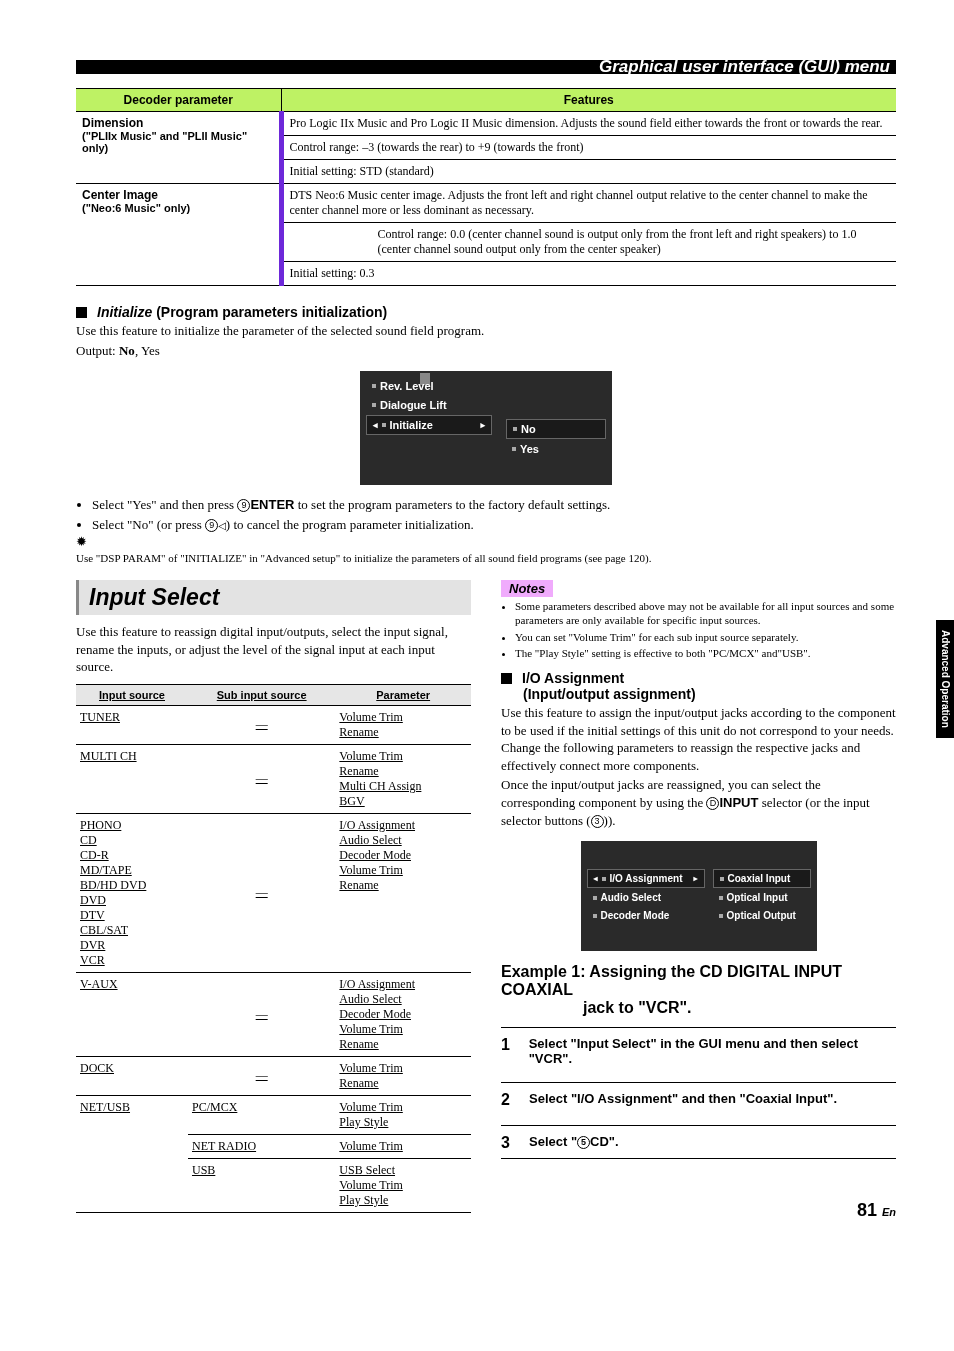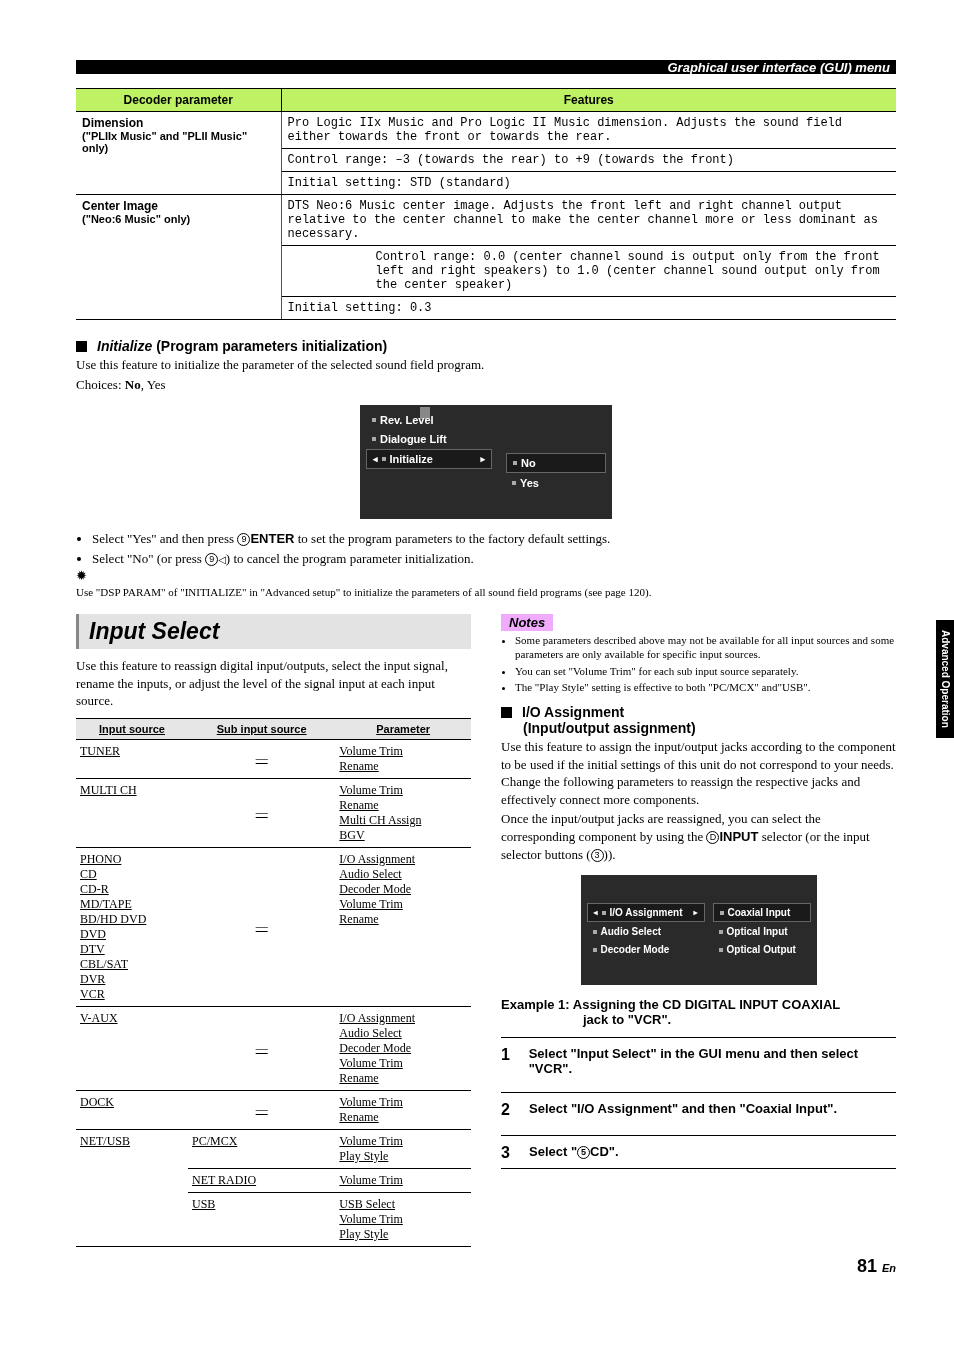--- a/index.html
+++ b/index.html
@@ -16,28 +16,28 @@
   .black-bar {
     background: #000;
     height: 14px;
     width: 100%;
     display: flex;
     justify-content: flex-end;
     align-items: center;
     padding-right: 6px;
     margin-bottom: 14px;
   }
-  .black-bar span { color: #fff; font-style: italic; font-weight: bold; font-size: 13px; font-family: Arial, sans-serif; }
+  .black-bar span { color: #fff; font-style: italic; font-weight: bold; font-size: 17px; font-family: Arial, sans-serif; }
   table.t1 { width: 100%; border-collapse: collapse; font-size: 12px; }
   table.t1 th { background: #bef264; font-family: Arial, sans-serif; font-weight: bold; padding: 4px 6px; border: 1px solid #000; border-left: none; border-right: none; text-align: center; font-size: 12px;}
   table.t1 th:first-child { border-right: 1px solid #000; }
   table.t1 td { padding: 4px 6px; border-bottom: 1px solid #000; vertical-align: top; }
-  table.t1 td.param { font-family: Arial, sans-serif; font-weight: bold; font-size: 12px; width: 205px; border-right: 1px solid #6d28d9; }
+  table.t1 td.param { font-family: Arial, sans-serif; font-weight: bold; font-size: 12px; width: 205px; border-right: 5px solid #6d28d9; }
   table.t1 td.param .sub { font-weight: bold; font-size: 11px; display:block; }
-  table.t1 td.feat { font-family: Liberation Mono, monospace; }
+  table.t1 td.feat { font-family: Liberation Serif, serif; }
   .sect-heading { font-family: Arial, sans-serif; font-weight: bold; font-size: 14px; margin-top: 18px; }
   .sect-heading .sq { display:inline-block; width:11px; height:11px; background:#000; margin-right:10px; vertical-align: -1px;}
   .sect-heading .ital { font-style: italic; }
   .body-p { font-family: "Times New Roman", Times, serif; font-size: 13px; margin-top: 2px; line-height: 1.35;}
   .menu-img { width: 252px; height: 114px; background:#2a2a2a; margin: 12px auto 10px auto; display:block; font-family: Arial, sans-serif; font-size: 11px; color:#fff; font-weight:bold; padding:6px; position:relative;}
   .menu-img .left-col { position:absolute; left:6px; top:6px; width:126px; }
   .menu-img .right-col { position:absolute; left:146px; top:48px; width:100px; }
   .menu-img .row { padding:3px 6px; margin-bottom:1px; display:flex; align-items:center; gap:4px;}
   .menu-img .row .dot { width:4px; height:4px; background:#aaa;}
   .menu-img .row.sel { background:#1a1a1a; border:1px solid #666; justify-content:space-between;}
@@ -60,25 +60,25 @@
   .small-bullets li { list-style: disc; margin-left:14px; font-size:11px; line-height:1.3; margin-top:2px;}
   .sub-heading { font-family: Arial, sans-serif; font-weight:bold; font-size:14px; margin-top:10px;}
   .sub-heading .sq { display:inline-block; width:11px; height:11px; background:#000; margin-right:10px; vertical-align:-1px;}
   .sub-heading-line2 { font-family: Arial, sans-serif; font-weight:bold; font-size:14px; margin-left:22px;}
   .menu-img2 { width:236px; height:110px; background:#2a2a2a; margin:12px auto; font-family:Arial,sans-serif; font-size:10px; color:#fff; font-weight:bold; position:relative; padding:20px 6px 6px 6px;}
   .menu-img2 .lcol { position:absolute; left:6px; top:28px; width:118px;}
   .menu-img2 .rcol { position:absolute; left:132px; top:28px; width:98px;}
   .menu-img2 .row { padding:3px 6px; margin-bottom:1px; display:flex; align-items:center; gap:4px;}
   .menu-img2 .row.sel { background:#1a1a1a; border:1px solid #666; justify-content:space-between;}
   .menu-img2 .row .dot { width:4px; height:4px; background:#aaa;}
-  .example { font-family: Arial, sans-serif; font-weight:bold; font-size:13px; margin-top:10px;}
+  .example { font-family: Arial, sans-serif; font-weight:bold; font-size:16px; margin-top:10px;}
   .step { display:flex; gap:14px; border-top:1px solid #000; padding:8px 0 6px 0; margin-top:10px; font-family: Arial, sans-serif; font-weight:bold; font-size:13px; align-items:flex-start;}
   .step .num { font-size:16px; width:14px;}
   .side-tab { position:absolute; right:0; top:620px; background:#000; color:#fff; font-family:Arial,sans-serif; font-size:10px; font-weight:bold; writing-mode: vertical-rl; padding:10px 3px; text-align:center; line-height:1.2;}
-  .pagenum { position:absolute; bottom:10px; right:58px; font-family:Arial,sans-serif; font-weight:bold; font-size:18px;}
+  .pagenum { position:absolute; bottom:32px; right:58px; font-family:Arial,sans-serif; font-weight:bold; font-size:18px;}
   .pagenum .en { font-size:11px; font-style:italic;}
   .left-arrow-glyph::before { content:"◁"; font-size:10px;}
   .input-label { font-family:Arial,sans-serif; font-weight:bold;}
 </style>
 </head>
 <body>
 
 <div class="black-bar">
     <span>Graphical user interface (GUI) menu</span>
   </div>
@@ -115,21 +115,21 @@
   <tr>
         <td class="feat">Initial setting: 0.3</td>
       </tr>
 </tbody>
   </table>
 
 <div class="sect-heading">
   <span class="sq"></span><span class="ital">Initialize</span> <span>(Program parameters initialization)</span>
 </div>
 <p class="body-p">Use this feature to initialize the parameter of the selected sound field program.</p>
-<p class="body-p"><span>Choices: </span><b>No</b><span>, Yes</span></p>
+<p class="body-p"><span>Output: </span><b>No</b><span>, Yes</span></p>
 
 <div class="menu-img">
   <div class="flag"></div>
   <div class="left-col">
     <div class="row">
         <span class="dot"></span>
         <span>Rev. Level</span>
       </div>
     <div class="row">
         <span class="dot"></span>

